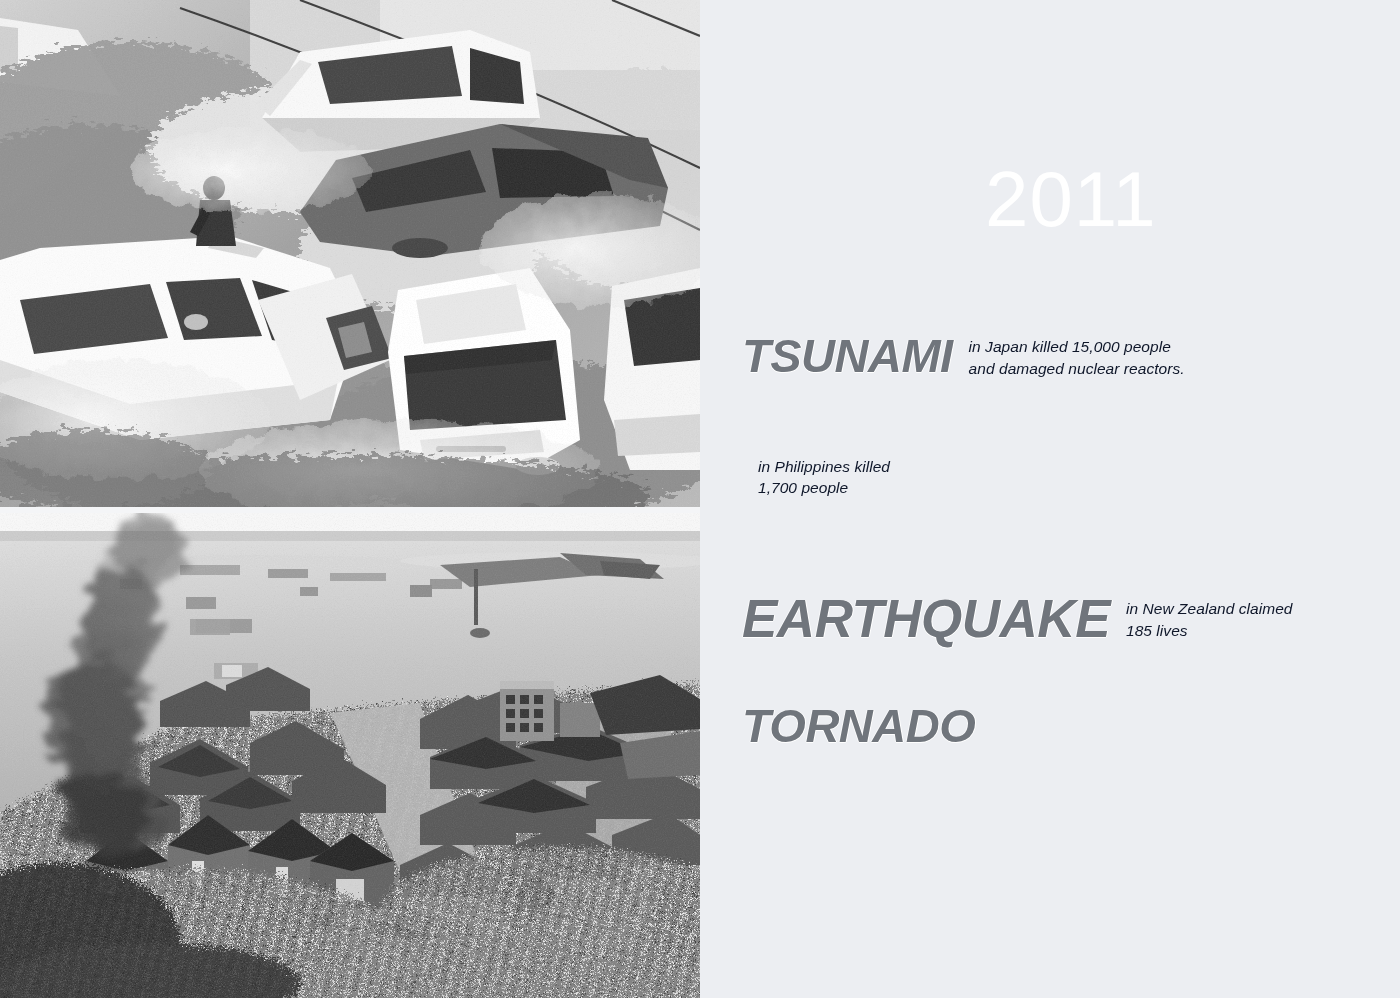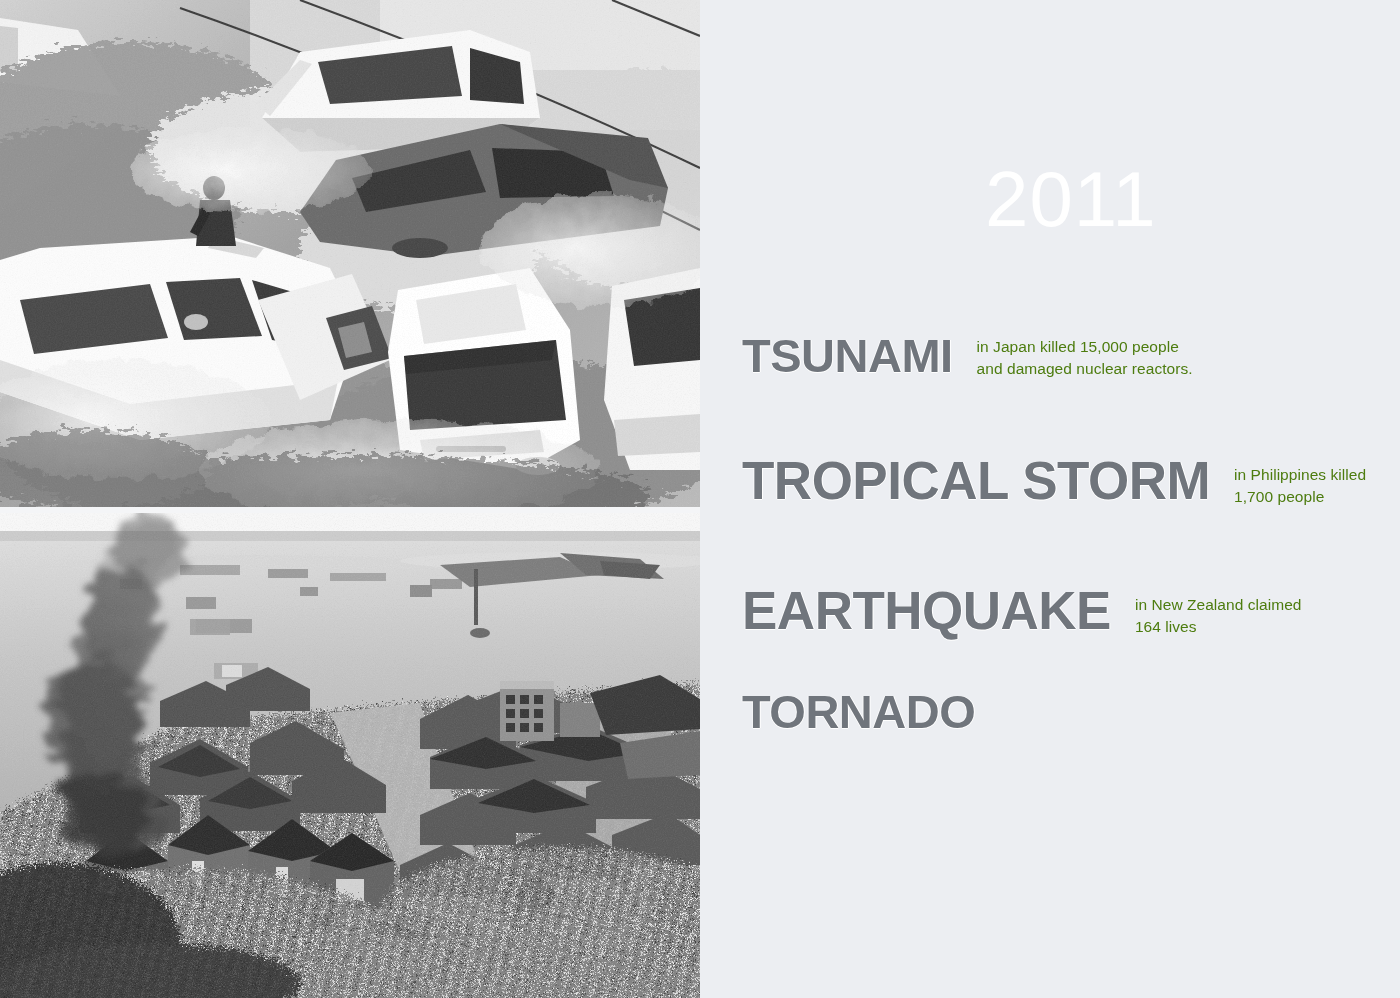--- a/index.html
+++ b/index.html
@@ -74,46 +74,47 @@
     position: absolute;
     left: 0;
     top: 330px;
     width: 700px;
   }
 
   .fact {
     position: absolute;
     left: 42px;
     display: flex;
-    align-items: flex-end;
+    align-items: center;
+    font-style: italic;
   }
 
   .fact-0 { top: 0px; }
   .fact-1 { top: 122px; }
-  .fact-2 { top: 252px; }
-  .fact-3 { top: 356px; }
+  .fact-2 { top: 260px; }
+  .fact-3 { top: 370px; }
 
   .fact-headline {
     font-weight: bold;
     color: #70757c;
     line-height: 1;
     letter-spacing: -0.5px;
     white-space: nowrap;
     text-shadow: 0 1px 0 #ffffff, 1px 0 0 #ffffff, -1px 0 0 rgba(255,255,255,0.65);
     padding-top: 2px;
   }
 
   .size-l   { font-size: 47px; }
   .size-xl  { font-size: 53px; }
 
   .fact-body {
     font-size: 15.5px;
     line-height: 1.38;
-    color: #4d7c0f;
-    margin-left: 24px;
+    color: #0f172a;
+    margin-left: 16px;
     padding-top: 6px;
     white-space: pre-line;
     letter-spacing: 0.05px;
   }
 
   .fact-body.tight { padding-top: 4px; }
 </style>
 </head>
 <body>
 
@@ -453,29 +454,28 @@
 
     <div class="fact-list">
 
       <div class="fact fact-0">
         <div class="fact-headline size-l">TSUNAMI</div>
         <div class="fact-body">in Japan killed 15,000 people
 and damaged nuclear reactors.</div>
       </div>
 
       <div class="fact fact-1">
-        <div class="fact-headline size-xl">TROPICAL STORM</div>
         <div class="fact-body tight">in Philippines  killed
 1,700 people</div>
       </div>
 
       <div class="fact fact-2">
         <div class="fact-headline size-xl">EARTHQUAKE</div>
         <div class="fact-body tight">in New Zealand claimed
-164 lives</div>
+185 lives</div>
       </div>
 
       <div class="fact fact-3">
         <div class="fact-headline size-l">TORNADO</div>
       </div>
 
     </div>
   </div>
 </div>
 

